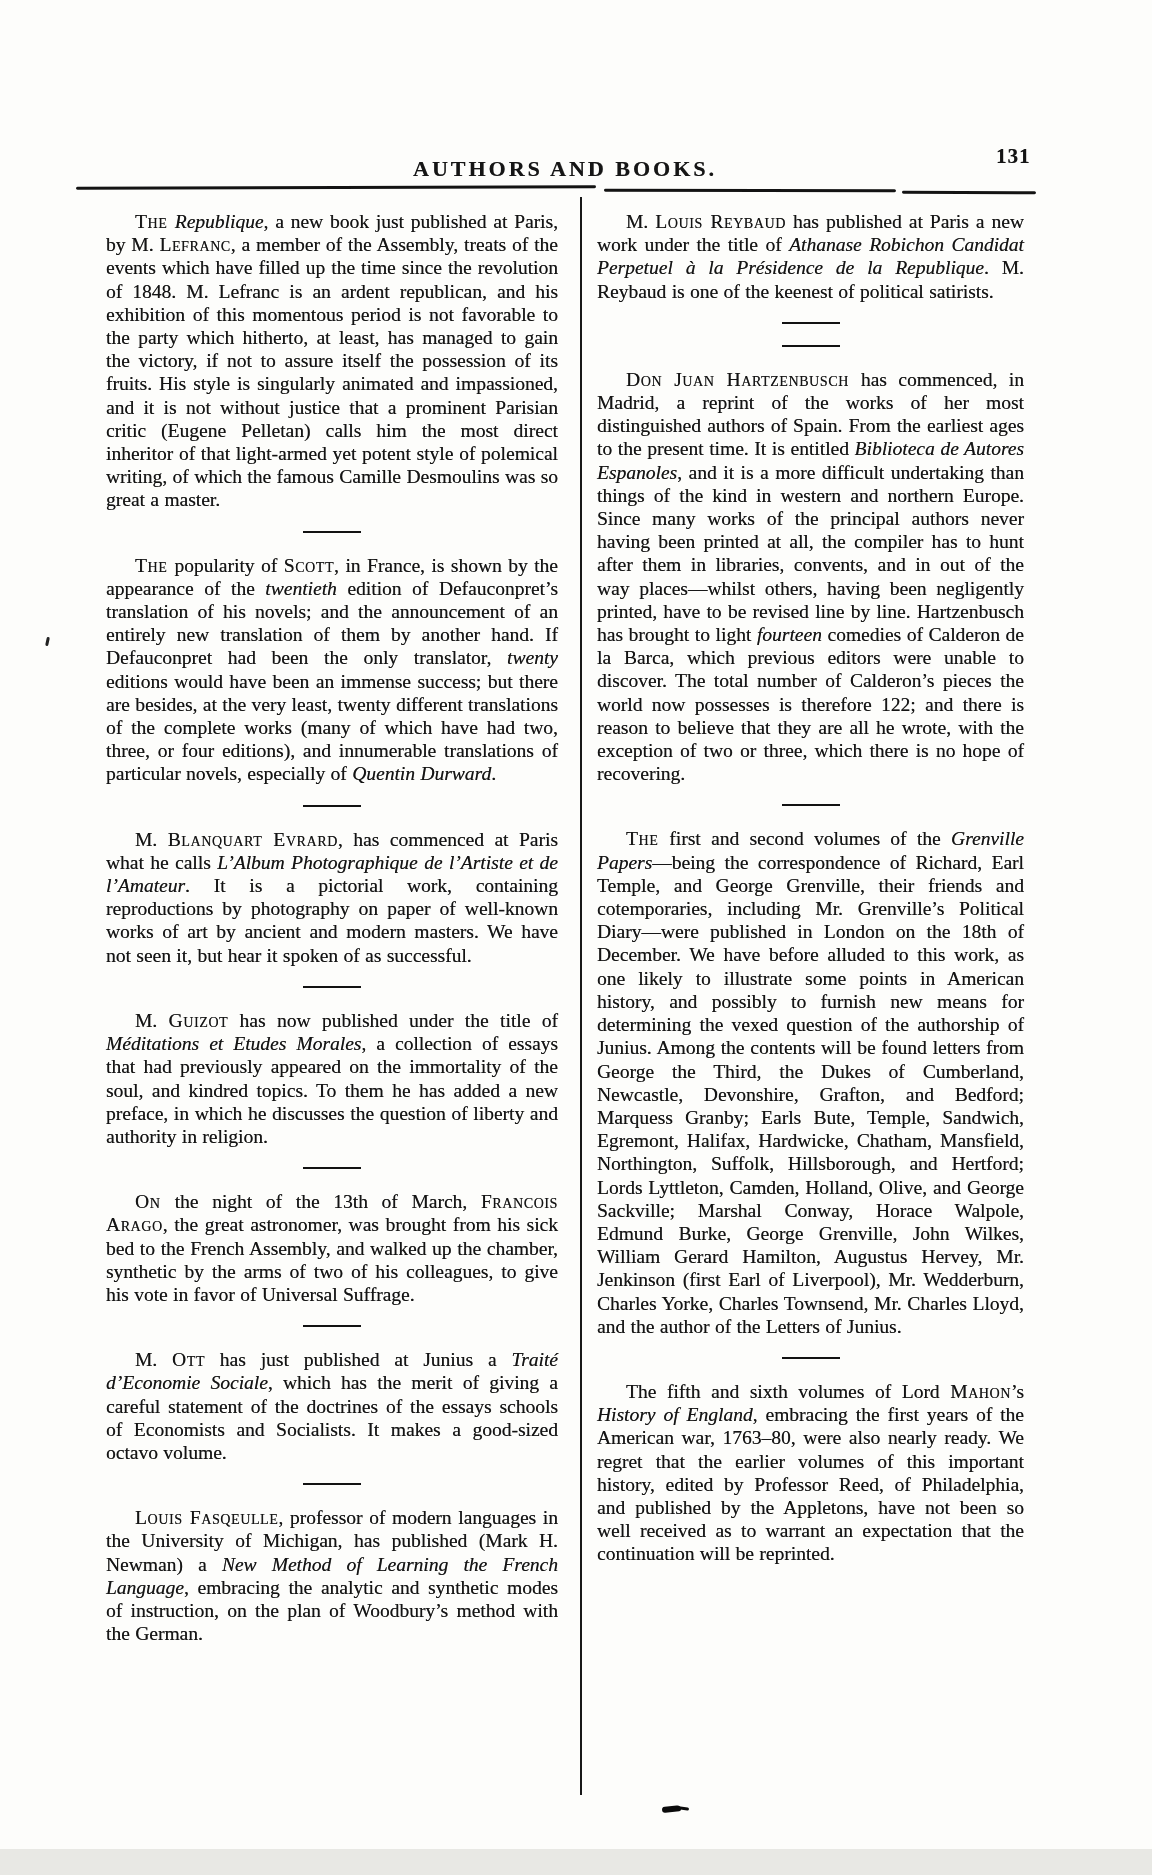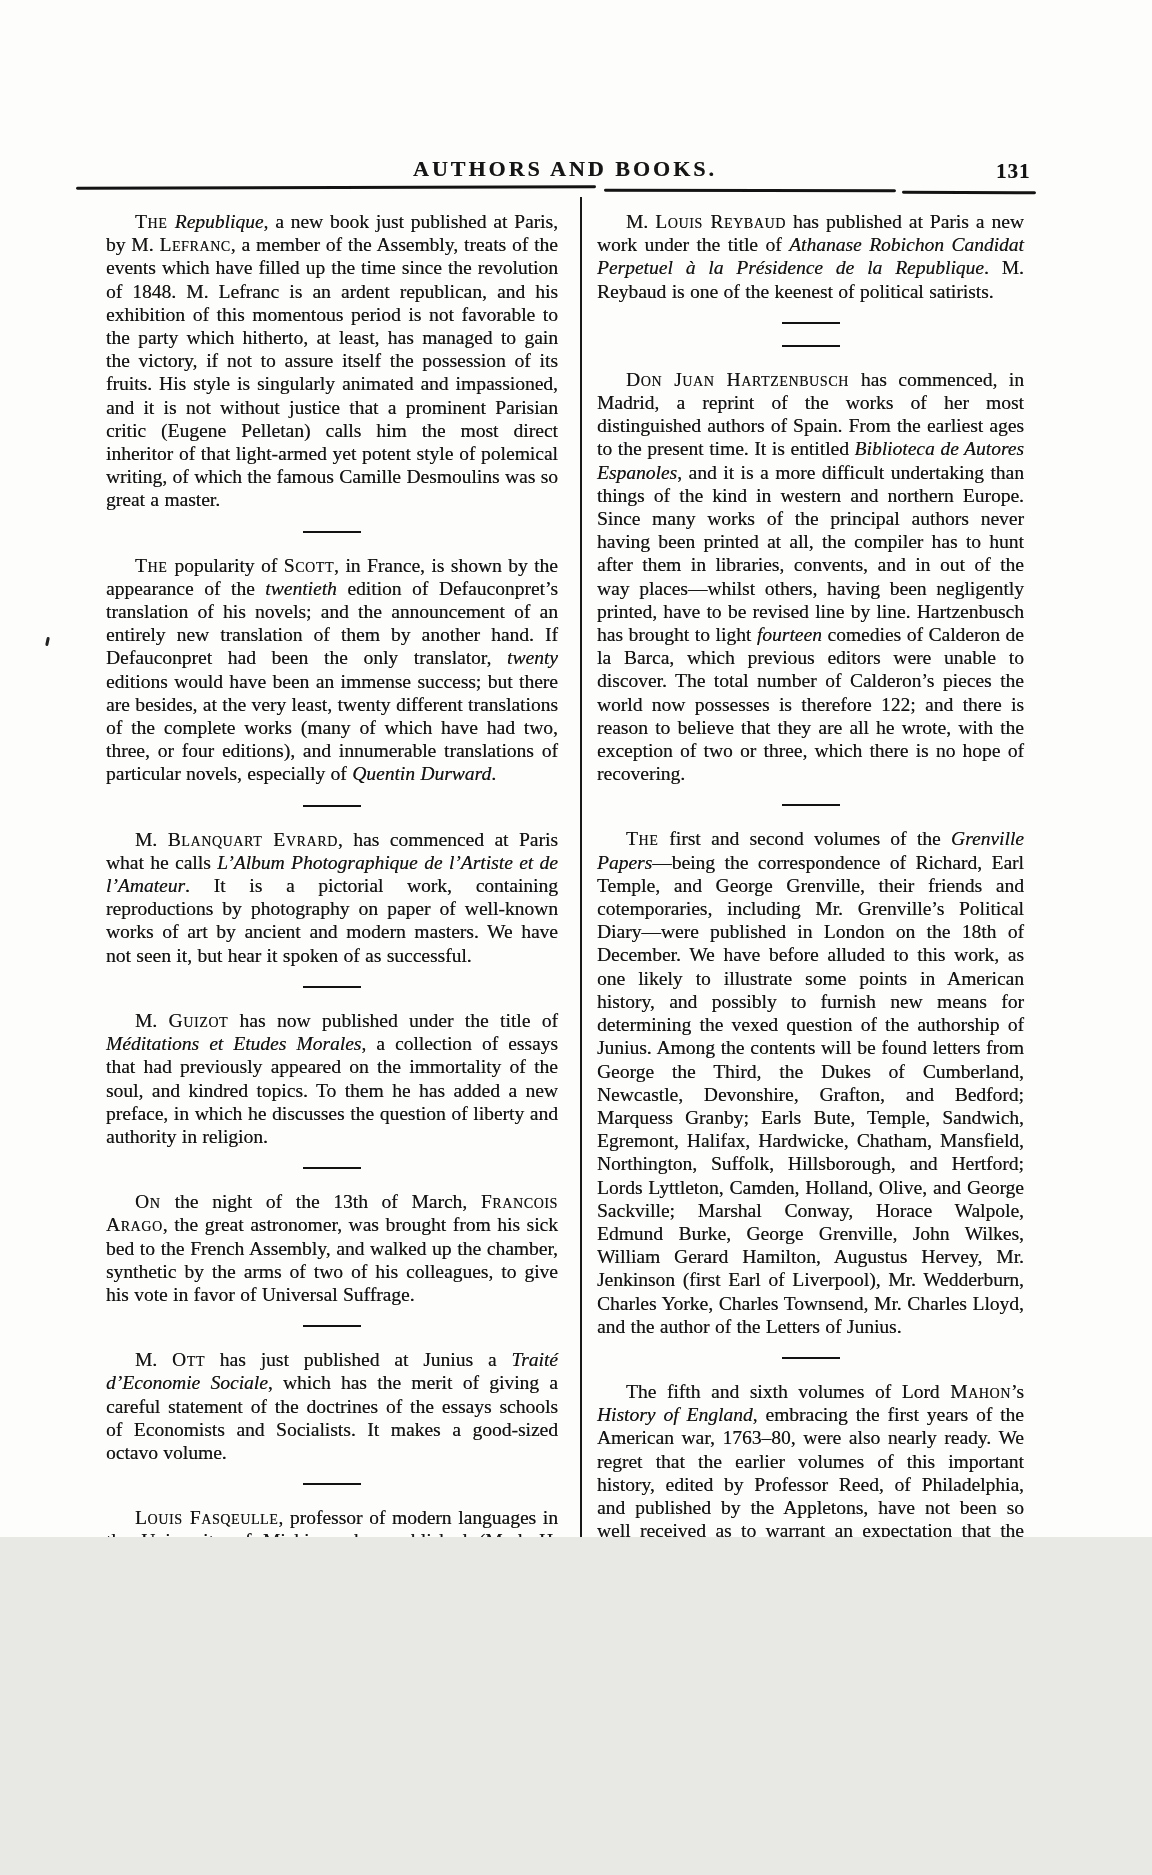--- a/index.html
+++ b/index.html
@@ -1,34 +1,34 @@
 <!DOCTYPE html>
 <html><head>
 <meta charset="utf-8">
 <style>
   html,body{margin:0;padding:0;background:#e8e8e4;}
   .page{
     position:relative;
-    width:1152px;height:1537px;
+    width:1152px;height:1849px;
     background:#fdfdfb;
     overflow:hidden;
     font-family:"Liberation Serif", serif;
     color:#141414;
   }
   
   .head-title{
     position:absolute;top:156px;left:98px;width:934px;
     text-align:center;
     font-size:22px;letter-spacing:3px;font-weight:bold;
     color:#151515;
     text-shadow:0.3px 0.3px 0.4px rgba(0,0,0,.55);
     white-space:nowrap;
   }
   .page-number{
-    position:absolute;top:159px;left:996px;
+    position:absolute;top:144px;left:996px;
     font-size:21px;font-weight:bold;letter-spacing:1px;
     text-shadow:0.3px 0.3px 0.4px rgba(0,0,0,.55);
   }
   
   .rule{position:absolute;height:3px;background:#131313;border-radius:2px;}
   .rule-a{left:76px;top:186px;width:520px;transform:rotate(-0.18deg);}
   .rule-b{left:604px;top:189px;width:292px;transform:rotate(0.12deg);}
   .rule-c{left:902px;top:191px;width:134px;transform:rotate(0.2deg);}
   
   .col-divider{

